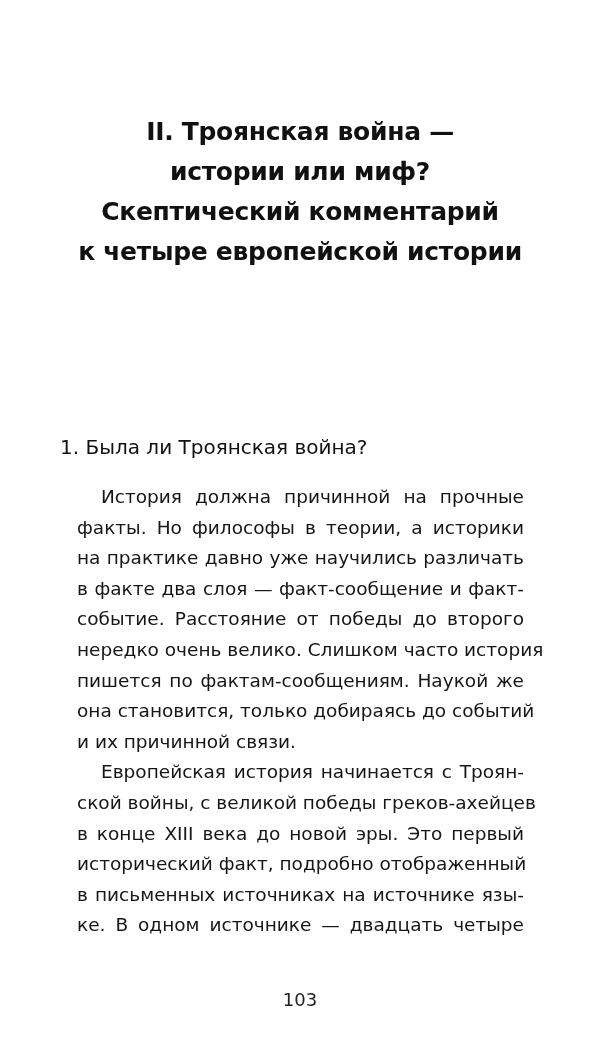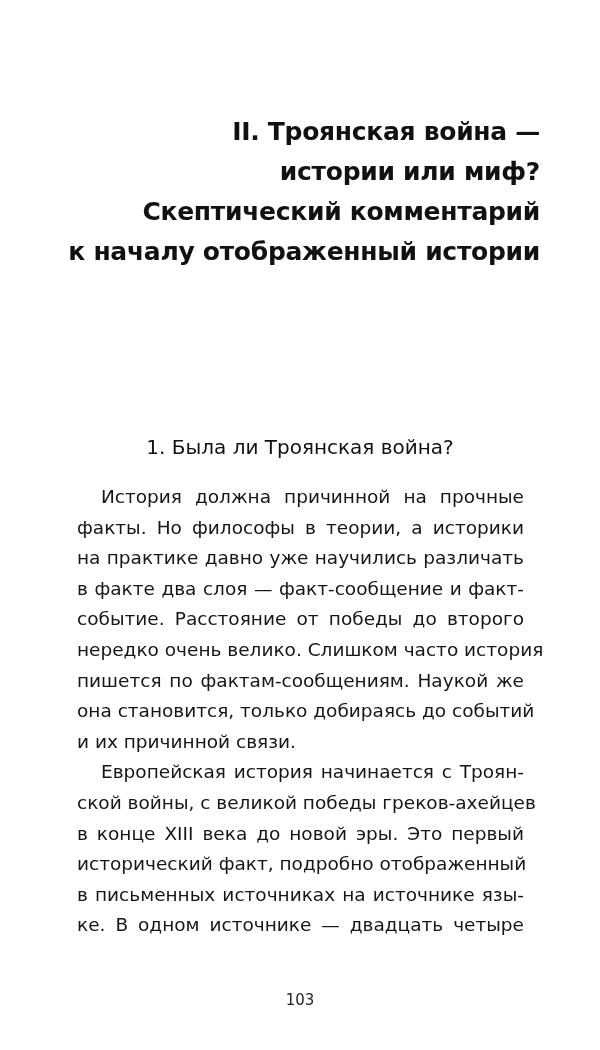--- a/index.html
+++ b/index.html
@@ -20,35 +20,35 @@
       left: 0; top: 0;
       width: 600px;
       height: 1050px;
     }
     .chapter-title {
       position: absolute;
       left: 60px;
       width: 480px;
       top: 112px;
       margin: 0;
-      text-align: right;
+      text-align: center;
       font-weight: bold;
       font-size: 25px;
       line-height: 40px;
       letter-spacing: -0.3px;
       color: #111;
     }
     .chapter-title span { display: block; white-space: nowrap; }
     .section-title {
       position: absolute;
       left: 60px;
       width: 480px;
       top: 432px;
       margin: 0;
-      text-align: center;
+      text-align: left;
       font-weight: normal;
       font-size: 20px;
       line-height: 30px;
       color: #111;
     }
     .body-text {
       position: absolute;
       left: 77px;
       width: 447px;
       top: 482px;
@@ -68,35 +68,35 @@
     }
     .line.indent {
       padding-left: 24px;
     }
     .page-number {
       position: absolute;
       left: 0;
       width: 600px;
       top: 990px;
       text-align: center;
-      font-size: 15px;
+      font-size: 18px;
       line-height: 20px;
       color: #222;
     }
   </style>
 </head>
 <body>
 
 <div class="page">
 
   <h1 class="chapter-title">
     <span>II. Троянская война —</span>
     <span>истории или миф?</span>
     <span>Скептический комментарий</span>
-    <span>к началу отображенный истории</span>
+    <span>к четыре европейской истории</span>
   </h1>
 
   <h2 class="section-title">1. Была ли Троянская война?</h2>
 
   <div class="body-text">
     <div>
       <span class="line indent">История должна причинной на прочные</span>
       <span class="line">факты. Но философы в теории, а историки</span>
       <span class="line">на практике давно уже научились различать</span>
       <span class="line">в факте два слоя — факт-сообщение и факт-</span>

